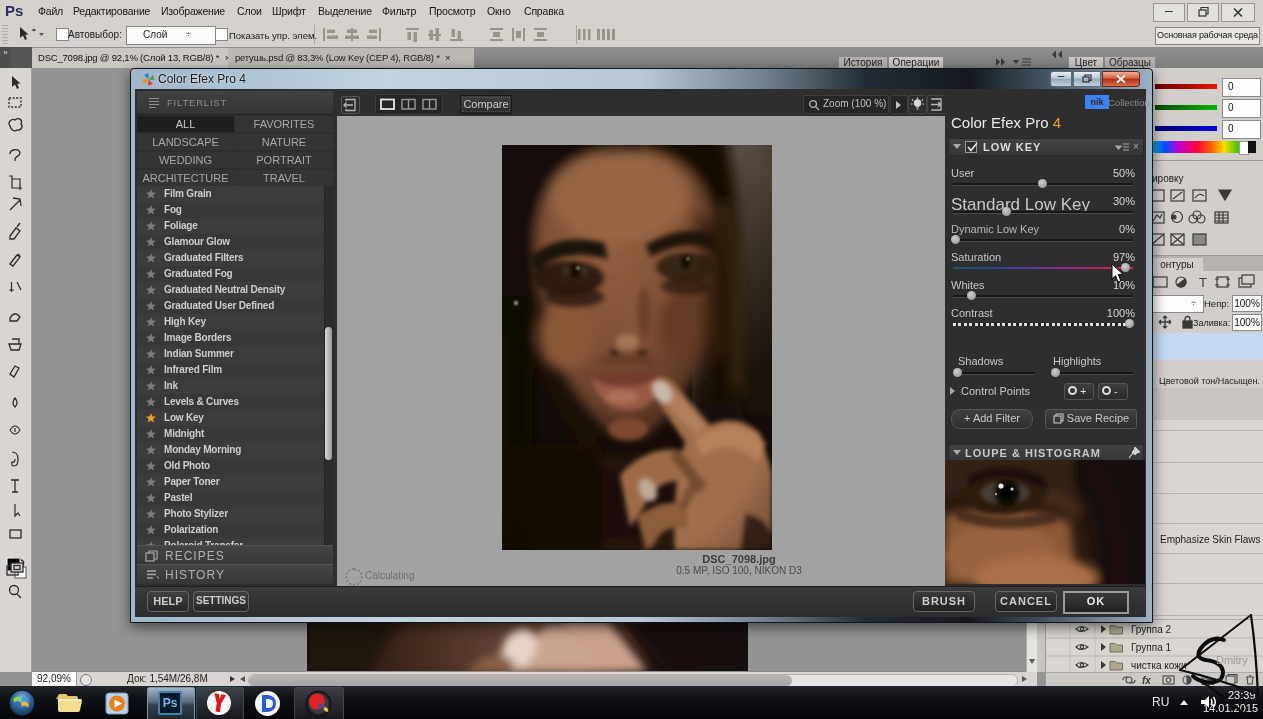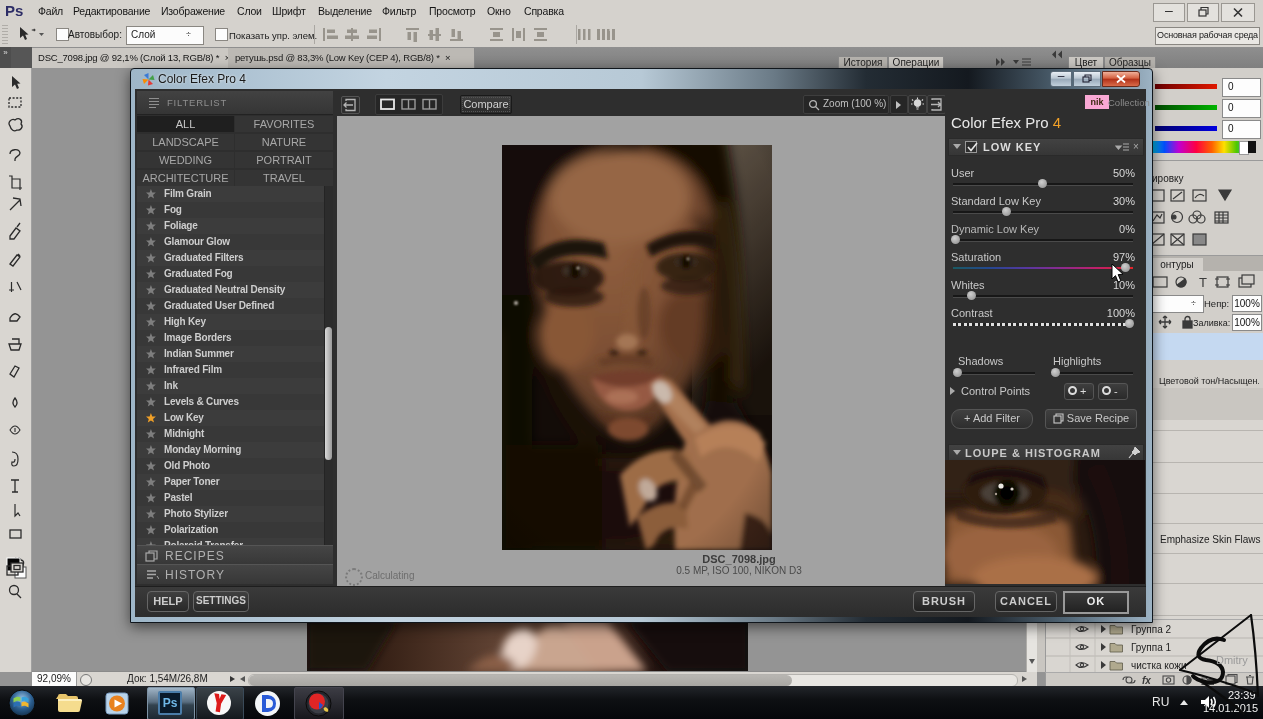--- a/index.html
+++ b/index.html
@@ -38,21 +38,21 @@
 <div class="abs" style="left:0;top:22px;width:1263px;height:25px;background:#d5d2cd;border-bottom:1px solid #96938e;">
   <div class="abs" style="left:2px;top:2px;width:6px;height:20px;background:repeating-linear-gradient(0deg,#b0ada8 0 1px,#d5d2cd 1px 3px);"></div>
 
   <svg class="abs" style="left:16px;top:4px;" width="28" height="17" viewBox="0 0 28 17">
         <path d="M4 1 L4 12 L7 9.5 L9 14 L11 13 L9.2 8.8 L12.5 8.5 Z" fill="#2a2a2a"></path>
         <path d="M17 4 l2.5 0 m-1.25 -1.25 l0 2.5 M17.2 4 l-1.4 0" stroke="#2a2a2a" stroke-width="1"></path>
         <path d="M23 7 l5 0 l-2.5 3 z" fill="#555"></path>
       </svg>
   <div class="abs" style="left:56px;top:6px;width:11px;height:11px;background:#fdfdfd;border:1px solid #8a8782;"></div>
   <div class="abs" style="left:68px;top:7px;font-size:10px;color:#1a1a1a;">Автовыбор:</div>
-  <div class="abs" style="left:126px;top:4px;width:72px;height:17px;background:#fcfcfc;border:1px solid #8a8782;font-size:10px;color:#1a1a1a;line-height:16px;padding-left:4px;">Слой</div>
+  <div class="abs" style="left:126px;top:4px;width:72px;height:17px;background:#fcfcfc;border:1px solid #8a8782;font-size:10px;color:#1a1a1a;line-height:16px;padding-left:16px;">Слой</div>
   <div class="abs" style="left:186px;top:7px;font-size:9px;color:#333;">÷</div>
   <div class="abs" style="left:215px;top:6px;width:11px;height:11px;background:#fdfdfd;border:1px solid #8a8782;"></div>
   <div class="abs" style="left:229px;top:7.5px;font-size:9.5px;color:#1a1a1a;">Показать упр. элем.</div>
   <div class="abs" style="left:314px;top:3px;width:1px;height:19px;background:#aaa7a2;"></div>
 
   <svg class="abs" style="left:322px;top:5px;" width="300" height="15" viewBox="0 0 300 15">
     <g fill="#98948c">
       <g>
             <rect x="1" y="1" width="2" height="13"></rect>
             <rect x="5" y="2.5" width="8" height="3.5"></rect>
@@ -652,21 +652,21 @@
 
       <div class="abs" style="left:302px;top:437px;width:200px;text-align:center;font-size:11px;font-weight:bold;color:#3c3c3c;">DSC_7098.jpg</div>
       <div class="abs" style="left:302px;top:449px;width:200px;text-align:center;font-size:10px;color:#4a4a4a;">0.5 MP, ISO 100, NIKON D3</div>
 
       <div class="abs" style="left:8px;top:452px;width:14px;height:14px;border:2px dotted #7a7a7a;border-radius:50%;"></div>
       <div class="abs" style="left:28px;top:454px;font-size:10px;color:#6e6e6e;">Calculating</div>
     </div>
 
     <div class="abs" id="rpanel" style="left:810px;top:0;width:201px;height:497px;background:#2e2e2e;">
 
-      <div class="abs" style="left:140px;top:6px;width:24px;height:14px;background:#f9a8d4;color:#3a2a10;font-size:9px;font-weight:bold;text-align:center;line-height:14px;">nik</div>
+      <div class="abs" style="left:140px;top:6px;width:24px;height:14px;background:#3b82f6;color:#3a2a10;font-size:9px;font-weight:bold;text-align:center;line-height:14px;">nik</div>
       <div class="abs" style="left:163px;top:8px;font-size:9.5px;color:#8a8a8a;">Collection</div>
       <div class="abs" style="left:6px;top:25px;font-size:15px;color:#e8e8e8;">Color Efex Pro <span style="color:#f0a028;">4</span></div>
 
       <div class="abs" style="left:3px;top:49px;width:194px;height:16px;background:linear-gradient(180deg,#424242,#363636);border:1px solid #2a2a2a;">
         <span class="abs" style="left:4px;top:5px;width:0;height:0;border-left:4px solid transparent;border-right:4px solid transparent;border-top:5px solid #aaa;"></span>
         <span class="abs" style="left:16px;top:2px;width:10px;height:10px;border:1px solid #999;background:#2e2e2e;"></span>
             <svg class="abs" style="left:17px;top:3px" width="12" height="11" viewBox="0 0 12 11">
               <path d="M2 5 L5 8.5 L11 1" stroke="#e8e8e8" stroke-width="1.6" fill="none"></path>
             </svg>
         <span class="abs" style="left:34px;top:2px;font-size:11px;font-weight:bold;color:#ddd;letter-spacing:1px;">LOW KEY</span>
@@ -676,21 +676,21 @@
                 <path d="M8 2 h6 M8 5 h6 M8 8 h6"></path>
               </g>
             </svg>
         <span class="abs" style="left:184px;top:2px;font-size:10px;color:#aaa;">×</span>
       </div>
 
       <div class="abs" style="left:6px;top:78px;font-size:11px;color:#c8c8c8;">User</div>
       <div class="abs" style="left:150px;top:78px;width:40px;text-align:right;font-size:11px;color:#d8d8d8;">50%</div>
       <div class="abs" style="left:8px;top:94px;width:180px;height:2px;background:#171717;border-bottom:1px solid #4a4a4a;"></div>
       <div class="abs" style="left:93px;top:90px;width:9px;height:9px;background:radial-gradient(circle at 40% 35%,#cfcfcf,#8a8a8a);border-radius:50%;"></div>
-      <div class="abs" style="left:6px;top:106px;font-size:11px;color:#c8c8c8;">Standard Low Key</div>
+      <div class="abs" style="left:6px;top:106px;font-size:17px;color:#c8c8c8;">Standard Low Key</div>
       <div class="abs" style="left:150px;top:106px;width:40px;text-align:right;font-size:11px;color:#d8d8d8;">30%</div>
       <div class="abs" style="left:8px;top:122px;width:180px;height:2px;background:#171717;border-bottom:1px solid #4a4a4a;"></div>
       <div class="abs" style="left:57px;top:118px;width:9px;height:9px;background:radial-gradient(circle at 40% 35%,#cfcfcf,#8a8a8a);border-radius:50%;"></div>
       <div class="abs" style="left:6px;top:134px;font-size:11px;color:#b8b8b8;">Dynamic Low Key</div>
       <div class="abs" style="left:150px;top:134px;width:40px;text-align:right;font-size:11px;color:#d8d8d8;">0%</div>
       <div class="abs" style="left:8px;top:150px;width:180px;height:2px;background:#171717;border-bottom:1px solid #4a4a4a;"></div>
       <div class="abs" style="left:6px;top:146px;width:9px;height:9px;background:radial-gradient(circle at 40% 35%,#cfcfcf,#8a8a8a);border-radius:50%;"></div>
       <div class="abs" style="left:6px;top:162px;font-size:11px;color:#c8c8c8;">Saturation</div>
       <div class="abs" style="left:150px;top:162px;width:40px;text-align:right;font-size:11px;color:#d8d8d8;">97%</div>
       <div class="abs" style="left:8px;top:178px;width:180px;height:2px;background:linear-gradient(90deg,#1a5a62 0%,#24478f 20%,#5438a0 40%,#8a2a8e 60%,#c02068 80%,#e02428 100%);"></div>

